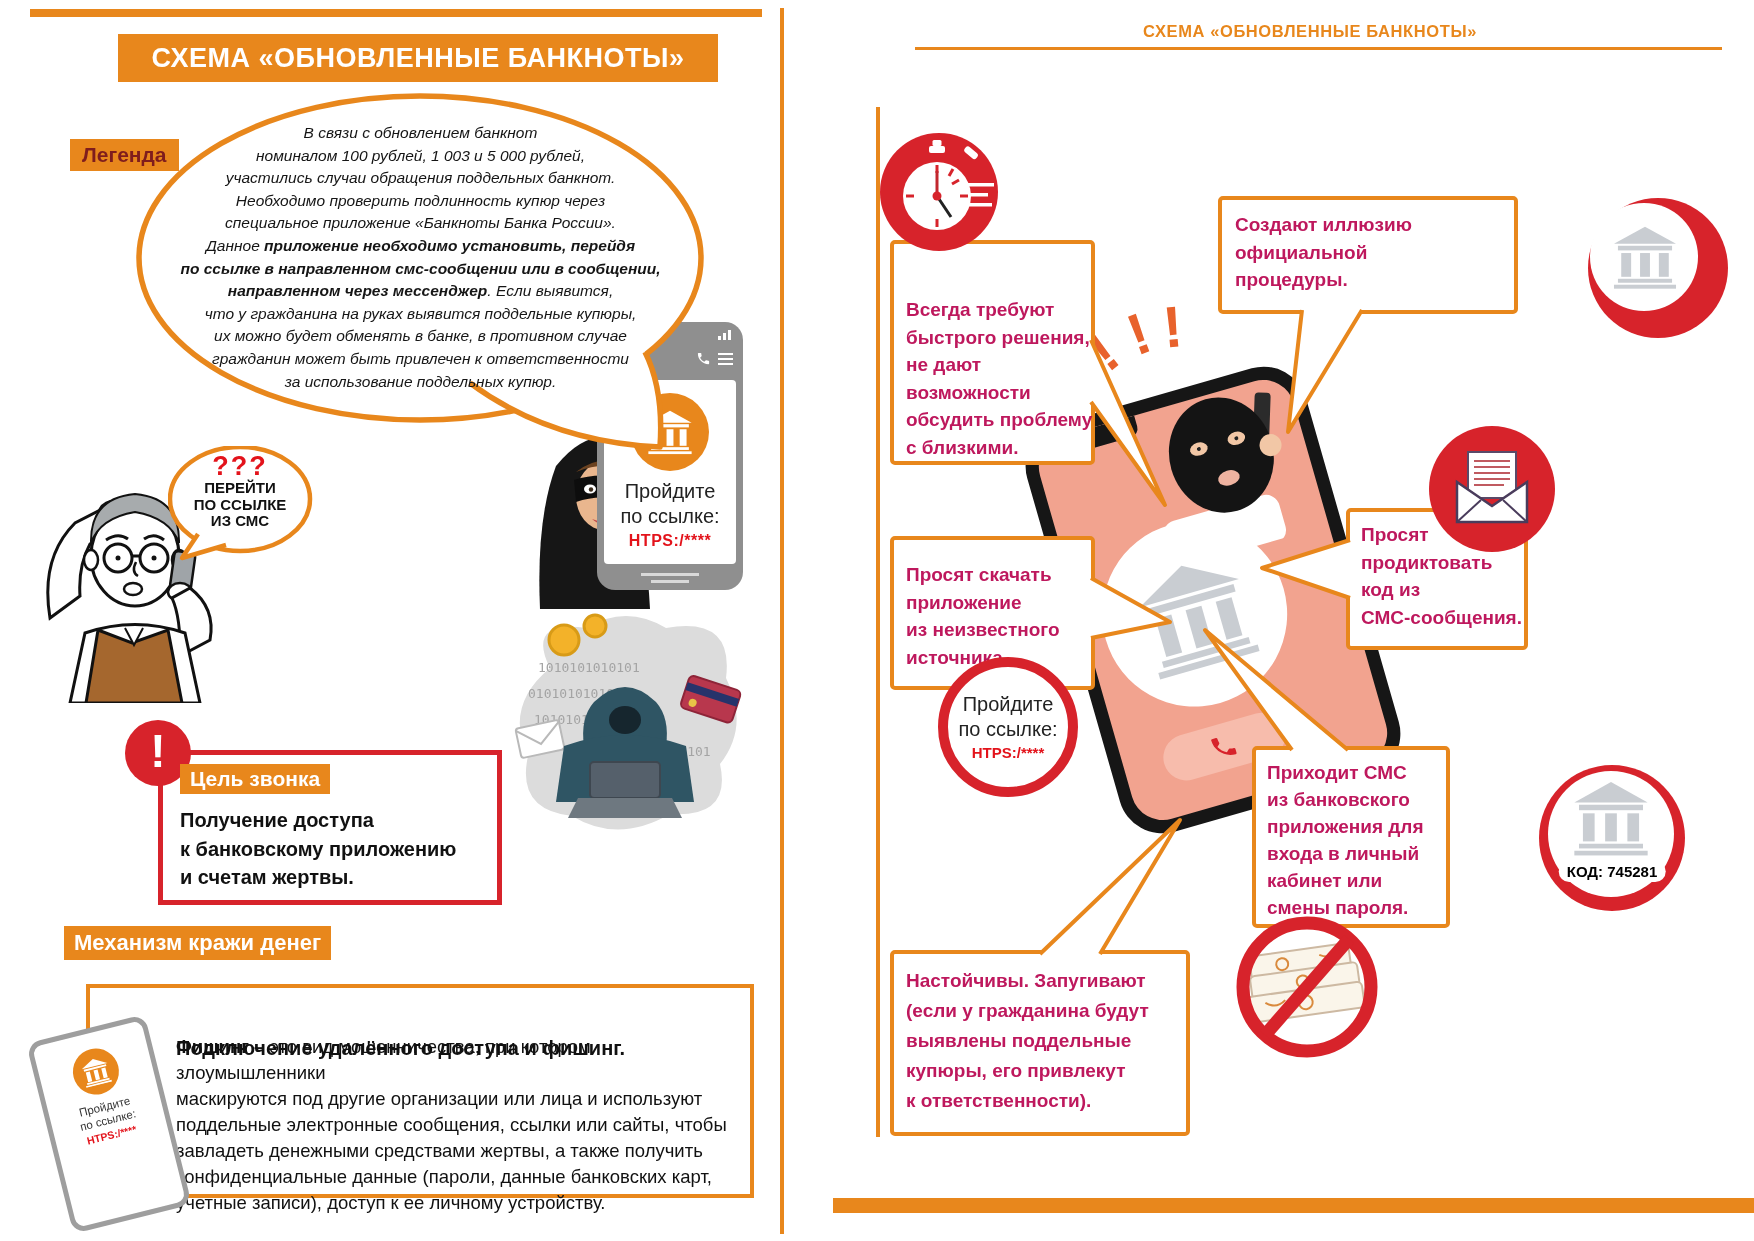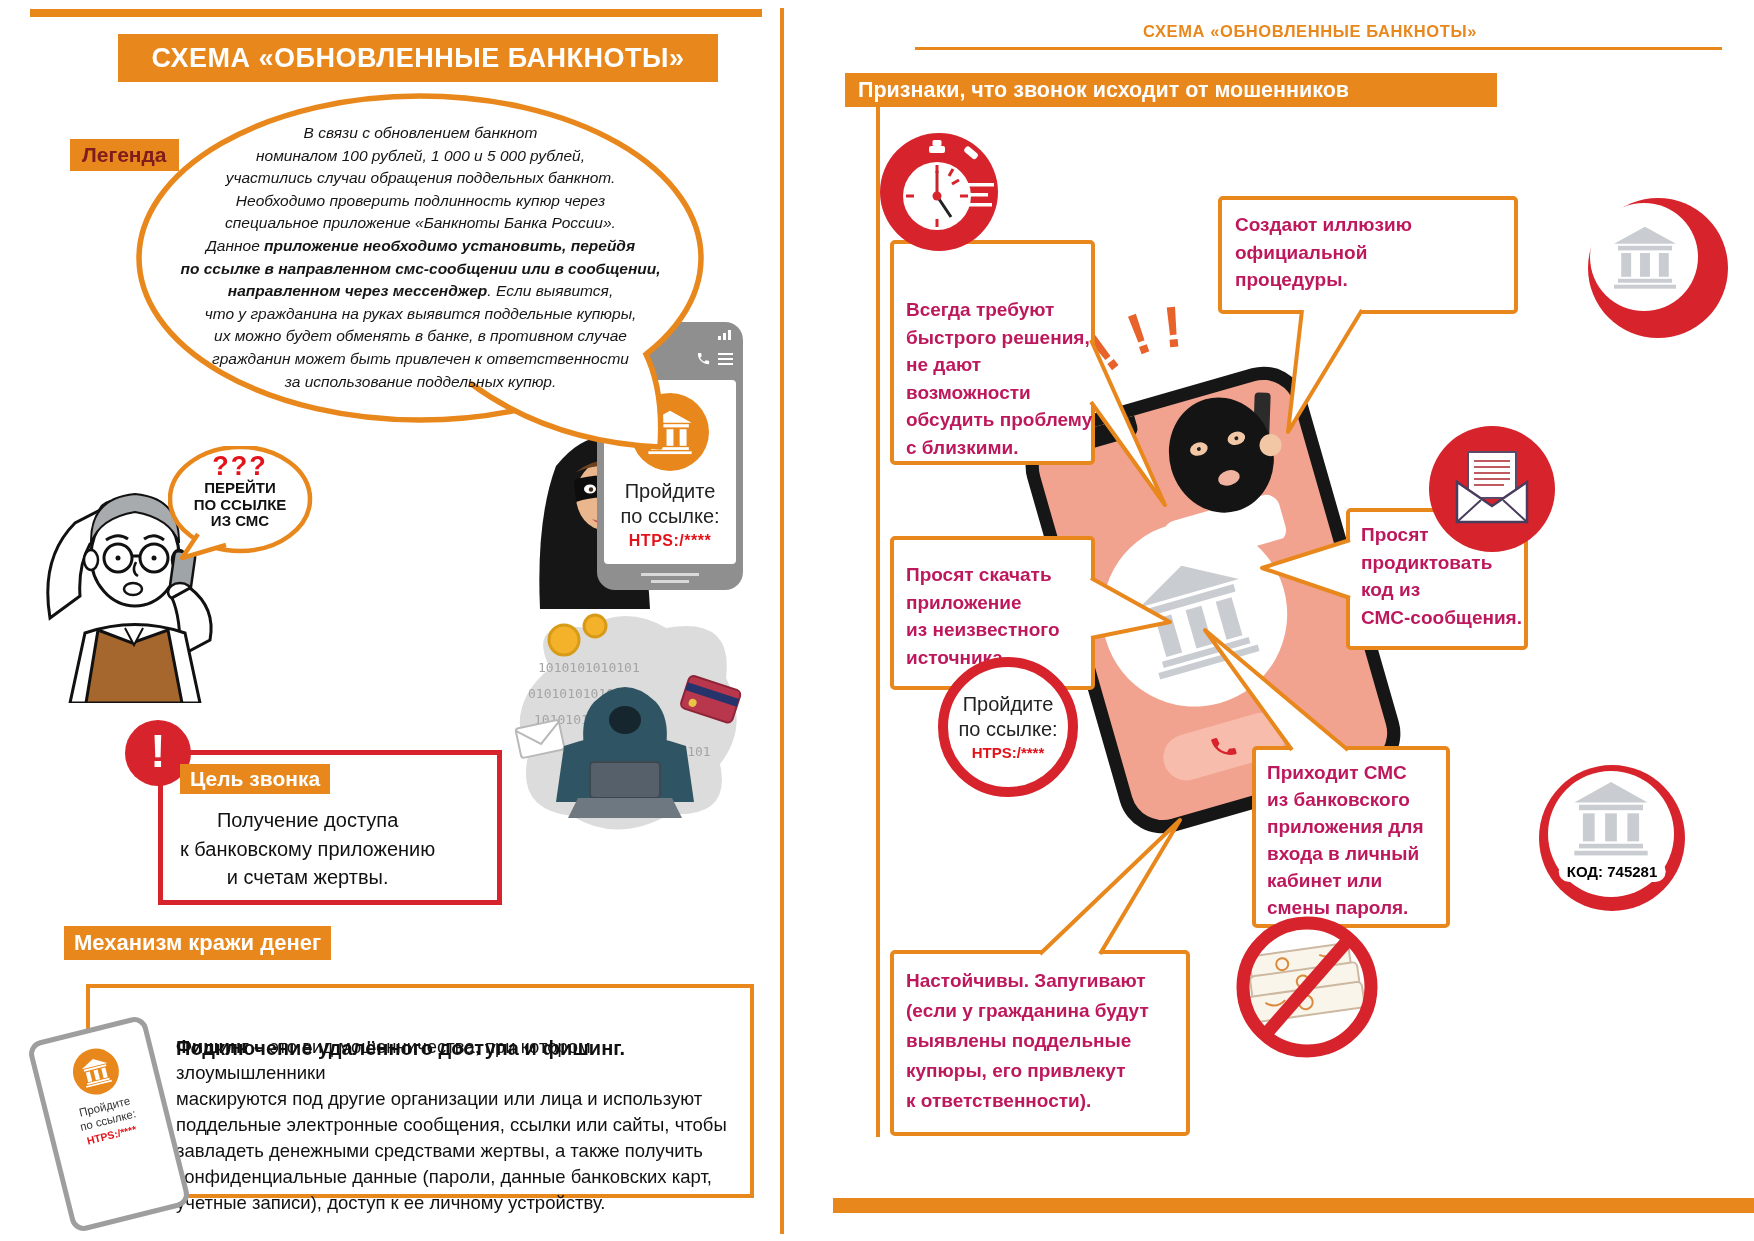--- a/index.html
+++ b/index.html
@@ -35,21 +35,21 @@
   .sp-circle{width:78px;height:78px;border-radius:50%;background:var(--orange);margin:13px auto 8px auto;position:relative;}
   .sp-line{font-size:20px;line-height:25px;color:#222;}
   .sp-link{font-size:16px;font-weight:bold;color:var(--linkred);letter-spacing:.5px;margin-top:3px;}
   .sp-home{position:absolute;left:50%;transform:translateX(-50%);bottom:14px;width:58px;height:3px;background:#d9d9d9;}
   .sp-home2{position:absolute;left:50%;transform:translateX(-50%);bottom:7px;width:38px;height:3px;background:#d9d9d9;}
   .goal-rect{left:158px;top:750px;width:334px;height:145px;border:5px solid var(--red);z-index:5;}
   .goal-circle{left:125px;top:720px;width:66px;height:66px;background:var(--red);border-radius:50%;
                color:#fff;font-weight:bold;font-size:46px;line-height:62px;text-align:center;z-index:6;}
   .goal-label{left:180px;top:764px;background:var(--orange);color:#fff;font-weight:bold;font-size:21px;
               padding:3px 10px;z-index:7;}
-  .goal-text{left:180px;top:806px;font-weight:normal;font-size:20px;line-height:28.5px;z-index:7;text-align:center;}
+  .goal-text{left:180px;top:806px;font-weight:bold;font-size:20px;line-height:28.5px;z-index:7;}
   .hacker-svg{left:498px;top:606px;z-index:4;}
   .mech-label{left:64px;top:926px;background:var(--orange);color:#fff;font-weight:bold;font-size:22px;padding:4px 10px;z-index:6;}
   .mech-box{left:86px;top:984px;width:660px;height:206px;border:4px solid var(--orange);background:#fff;z-index:5;}
   .mech-head{left:176px;top:1002px;font-weight:bold;font-size:20px;z-index:6;margin-top:35px;}
   .mech-para{left:176px;top:1034px;width:560px;font-size:18.5px;line-height:26px;z-index:6;}
   .mech-phone{left:48px;top:1026px;width:112px;height:186px;background:#fff;border:5px solid #9E9E9E;
               border-radius:14px;transform:rotate(-14deg);z-index:7;text-align:center;}
   .mp-circle{width:46px;height:46px;border-radius:50%;background:var(--orange);margin:16px auto 6px auto;position:relative;}
   .mp-line{font-size:11.5px;line-height:14px;color:#333;}
   .mp-link{font-size:10.5px;font-weight:bold;color:var(--linkred);margin-top:2px;}
@@ -115,21 +115,21 @@
   <div class="abs top-strip"></div>
   <div class="abs lp-band">СХЕМА «ОБНОВЛЕННЫЕ БАНКНОТЫ»</div>
   <div class="abs legend">Легенда</div>
 
   <svg class="abs bubble-svg" width="580" height="380" viewBox="0 0 580 380">
     <ellipse cx="288" cy="168" rx="281" ry="162" fill="#fff" stroke="#E8871C" stroke-width="5.5"></ellipse>
     <path d="M338 293 Q418 352 528 357 Q532 300 513 262" fill="#fff" stroke="#E8871C" stroke-width="5.5" stroke-linejoin="round"></path>
   </svg>
   <div class="abs bubble-text">
       <div><span>В связи с обновлением банкнот</span></div>
-      <div><span>номиналом 100 рублей, 1 000 и 5 000 рублей,</span></div>
+      <div><span>номиналом 100 рублей, 1 003 и 5 000 рублей,</span></div>
       <div><span>участились случаи обращения поддельных банкнот.</span></div>
       <div><span>Необходимо проверить подлинность купюр через</span></div>
       <div><span>специальное приложение «Банкноты Банка России».</span></div>
       <div><span>Данное </span><span class="seg-b">приложение необходимо установить, перейдя</span></div>
       <div><span class="seg-b">по ссылке в направленном смс-сообщении или в сообщении,</span></div>
       <div><span class="seg-b">направленном через мессенджер</span><span>. Если выявится,</span></div>
       <div><span>что у гражданина на руках выявится поддельные купюры,</span></div>
       <div><span>их можно будет обменять в банке, в противном случае</span></div>
       <div><span>гражданин может быть привлечен к ответственности</span></div>
       <div><span>за использование поддельных купюр.</span></div>
@@ -264,21 +264,20 @@
     </div>
     <div class="mp-line">Пройдите</div>
     <div class="mp-line">по ссылке:</div>
     <div class="mp-link">HTPS:/****</div>
   </div>
 
   <div class="abs divider"></div>
 
   <div class="abs rp-title">СХЕМА «ОБНОВЛЕННЫЕ БАНКНОТЫ»</div>
   <div class="abs rp-line"></div>
-  <div class="abs rp-band">Признаки, что звонок исходит от мошенников</div>
   <div class="abs guide"></div>
 
   <div class="abs rphone">
     <div class="rscreen">
       <div class="rnotch"></div>
       <svg style="position:absolute;right:-8px;top:-6px" width="170" height="165" viewBox="0 0 170 165">
         <rect x="0" y="118" width="120" height="50" rx="14" fill="#fff"></rect>
         <g transform="rotate(18 126 47)">
             <rect x="118" y="18" width="16" height="58" rx="4" fill="#2B2B2B"></rect>
           </g>

